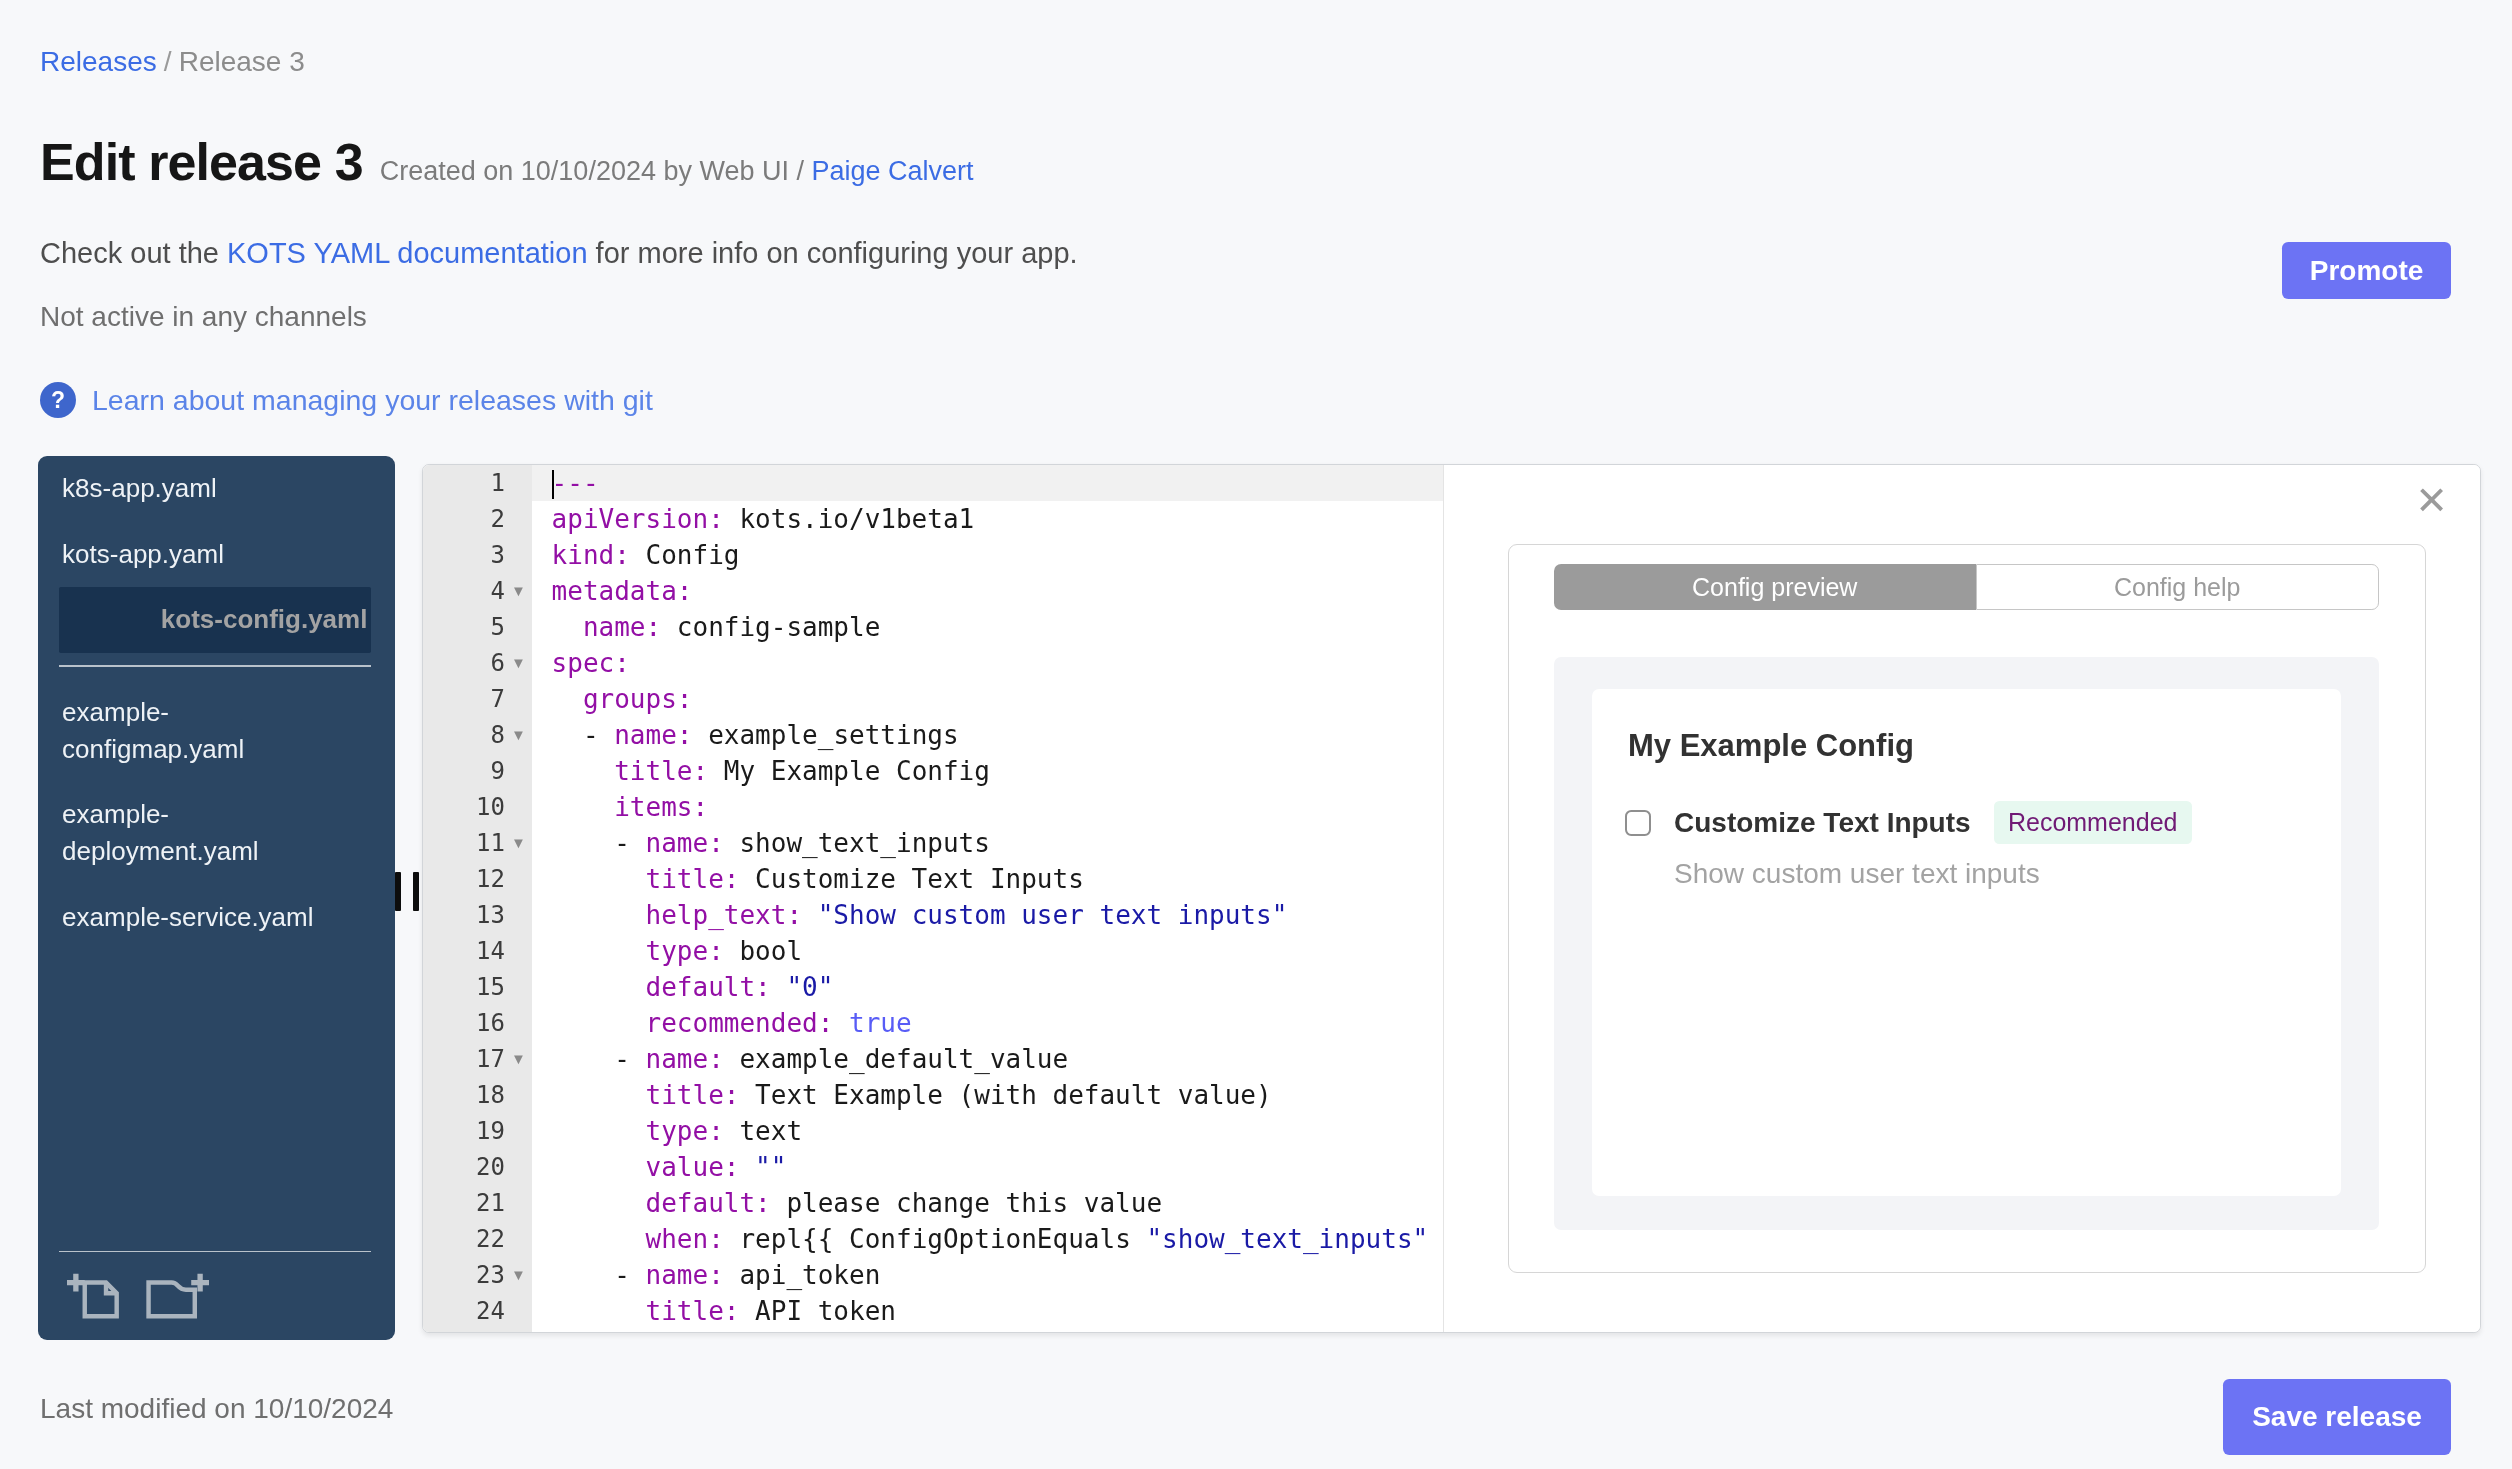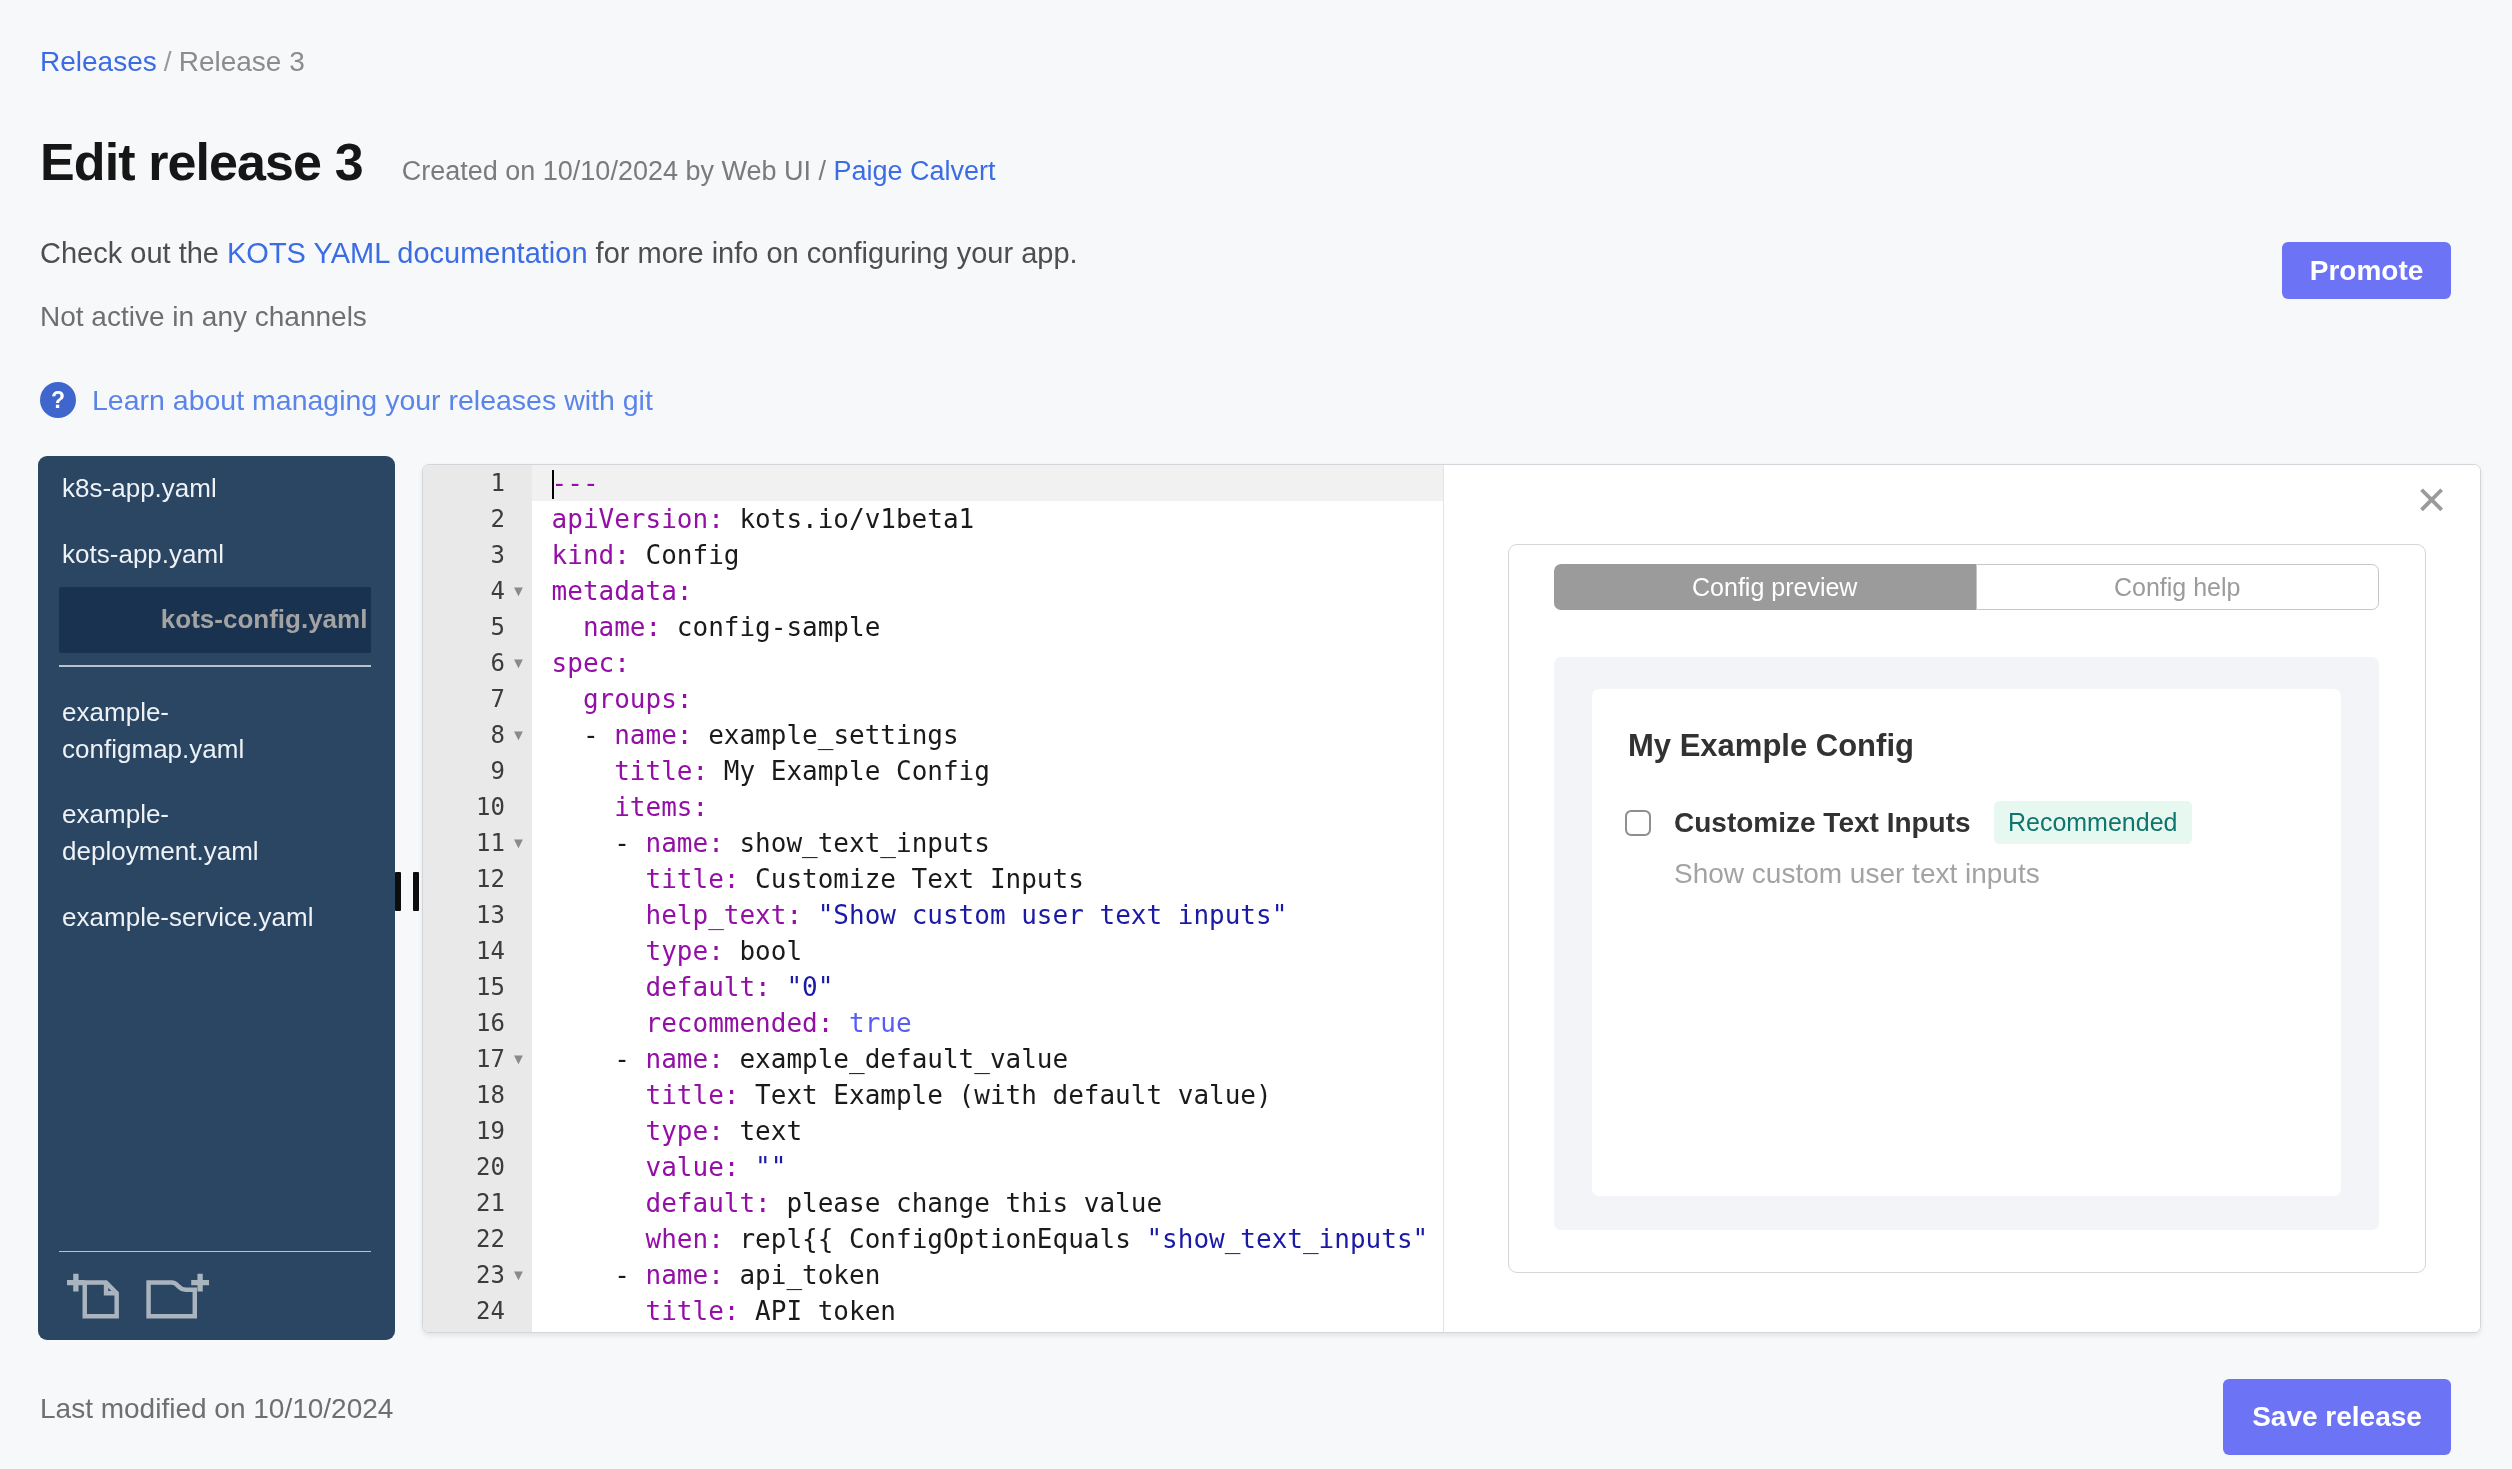--- a/index.html
+++ b/index.html
@@ -11,21 +11,21 @@
     color:#323232;
     overflow:hidden;
   }
   a, .link { color:#3b6ce4; text-decoration:none; cursor:pointer; }
 
   
   .breadcrumb { position:absolute; left:40px; top:46px; font-size:28px; color:#8c8c8c; }
   .breadcrumb .sep { color:#9a9a9a; margin:0 7.1px; }
   .title-row { position:absolute; left:40px; top:132px; display:flex; align-items:baseline; }
   h1.page-title { font-size:52px; font-weight:bold; letter-spacing:-0.9px; color:#161616; }
-  .created { margin-left:39px; font-size:27px; color:#7b7b7b; }
+  .created { margin-left:17px; font-size:27px; color:#7b7b7b; }
   .docs-line { position:absolute; left:40px; top:237px; font-size:29px; color:#4e4e4e; }
   .channel-status { position:absolute; left:40px; top:301px; font-size:28px; color:#6f6f6f; }
   .git-row { position:absolute; left:40px; top:382px; display:flex; align-items:center; gap:16px; }
   .q-icon { width:36px; height:36px; border-radius:50%; background:#3e66cc; color:#fff;
             font-size:23px; font-weight:bold; display:flex; align-items:center; justify-content:center; }
   .git-link { font-size:28.5px; color:#5b84e8; }
 
   .btn { background:#6c73f4; color:#fff; font-weight:bold; border:none; border-radius:6.2px;
          display:flex; align-items:center; justify-content:center; cursor:pointer;
          font-family:"Liberation Sans", sans-serif; }
@@ -83,21 +83,21 @@
   .tab.inactive { background:#fff; color:#9b9b9b; border:1.8px solid #c6c6c6; border-radius:0 7.1px 7.1px 0; }
   .gray-panel { position:absolute; left:45px; top:112px; width:825px; height:573px;
                 background:#f3f4f7; border-radius:7.1px; }
   .white-card { position:absolute; left:38px; top:32px; right:38px; bottom:34px;
                 background:#fff; border-radius:7.1px; }
   .config-title { position:absolute; left:36px; top:39px; font-size:31px; font-weight:bold; color:#323232; }
   .check-row { position:absolute; left:33px; top:112px; display:flex; align-items:center; gap:23px; }
   .checkbox { width:26px; height:26px; border:2.7px solid #8f8f8f; border-radius:6.2px;
               background:#fff; cursor:pointer; flex:0 0 auto; }
   .check-label { font-size:28px; font-weight:bold; color:#323232; cursor:pointer; }
-  .badge { background:#e7f8f0; color:#0f766e; font-size:25px; padding:7.1px 14.3px; border-radius:5.3px; }
+  .badge { background:#e7f8f0; color:#701a75; font-size:25px; padding:7.1px 14.3px; border-radius:5.3px; }
   .help-text { position:absolute; left:82px; top:169px; font-size:28px; color:#a3a3a3; }
 
   
   .last-modified { position:absolute; left:40px; top:1393px; font-size:28px; color:#6f6f6f; }
 </style>
 </head>
 <body>
 
 <div class="breadcrumb">
   <span class="link">Releases</span><span class="sep">/</span><span>Release 3</span>

